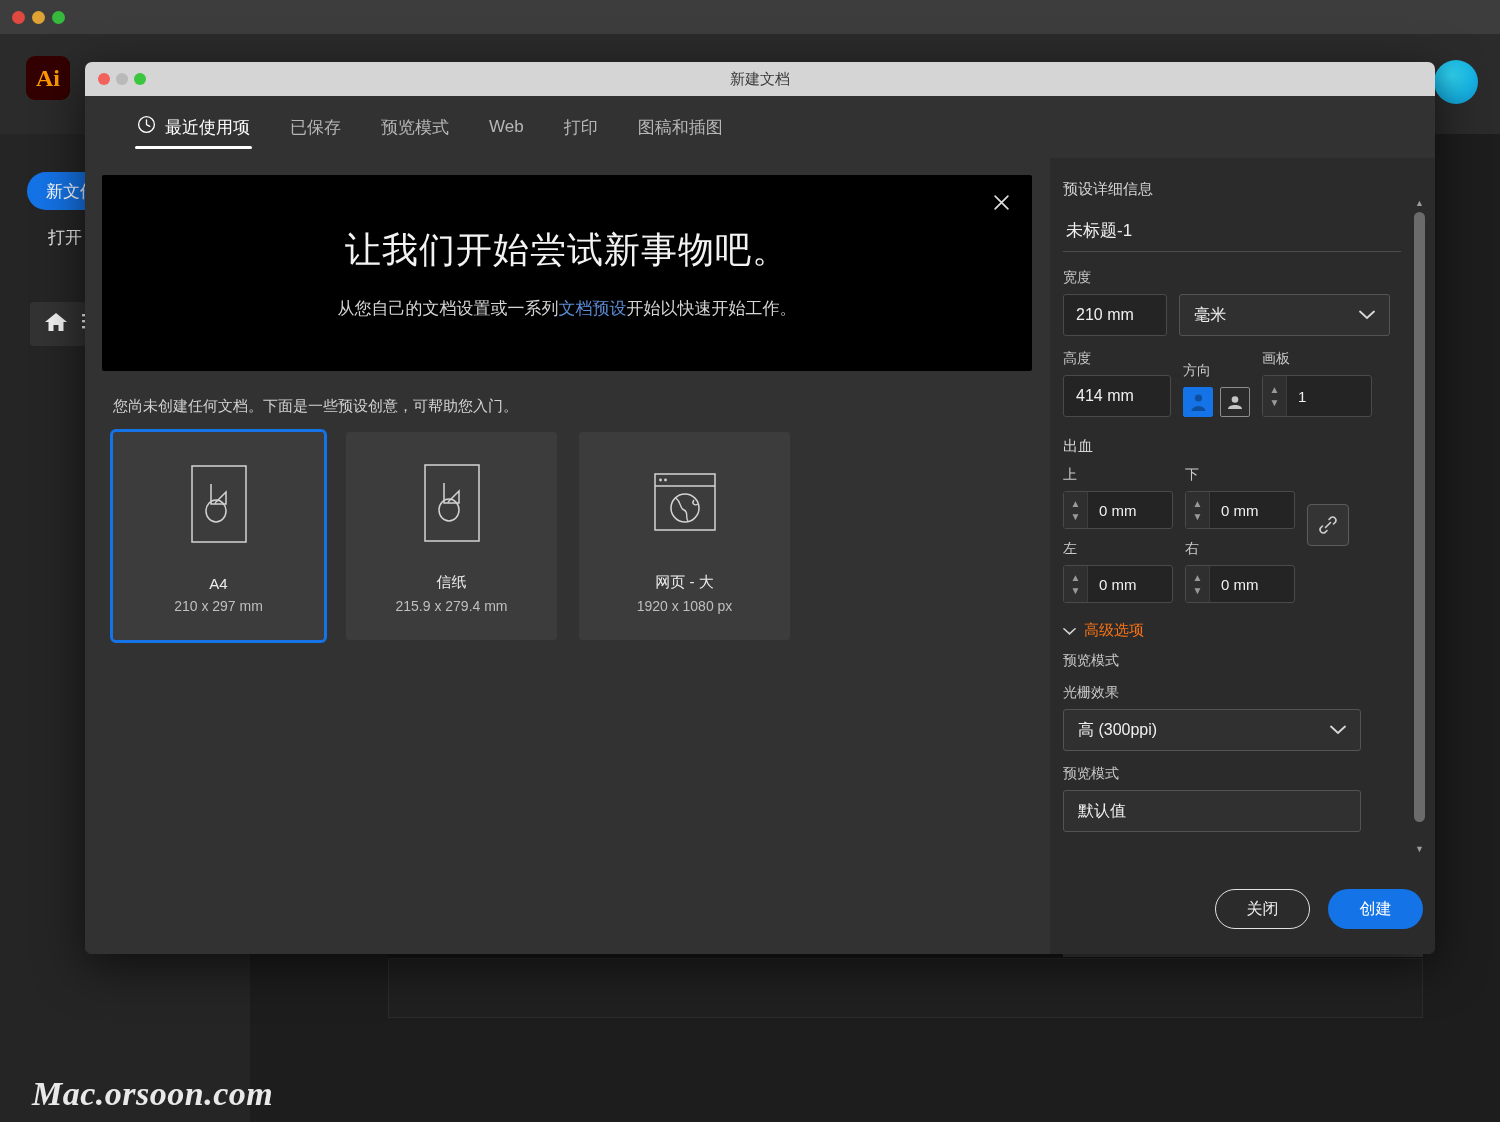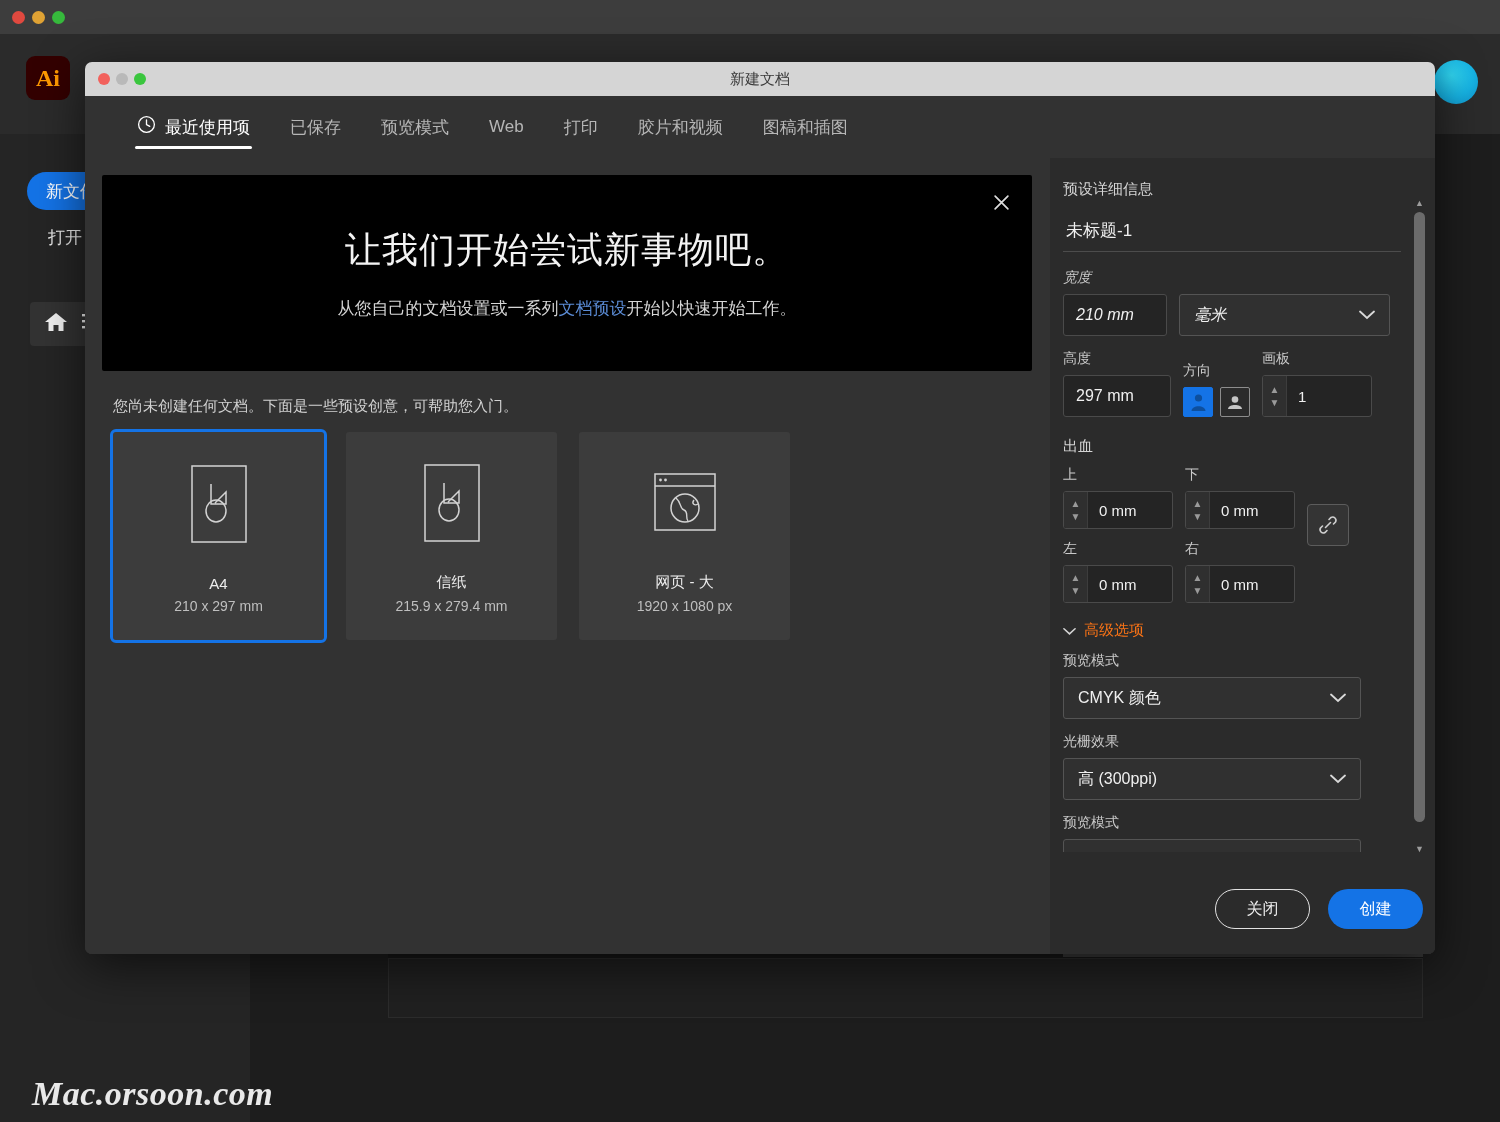--- a/index.html
+++ b/index.html
@@ -312,23 +312,20 @@
     <div class="tab">
         <span>预览模式</span>
       </div>
     <div class="tab">
         <span>Web</span>
       </div>
     <div class="tab">
         <span>打印</span>
       </div>
     <div class="tab">
-        <span>胶片和视频</span>
-      </div>
-    <div class="tab">
         <span>图稿和插图</span>
       </div>
   </div>
 
   <div id="dlg-body">
 
     <div id="left-pane">
 
       <div id="hero">
         <div id="hero-close">
@@ -390,39 +387,39 @@
     </div>
 
     <div id="right-pane">
 
       <div id="settings-scroll">
 
         <div class="sec-title">预设详细信息</div>
 
         <div id="preset-name-input">未标题-1</div>
 
-        <div style="margin-top:17px;font-style:italic;">
+        <div style="margin-top:17px;">
           <div class="fld-label">宽度</div>
           <div class="row" style="gap:12px;">
             <div class="txtbox" style="width:108px;height:42px;">210 mm</div>
             <div class="selbox" style="width:218px;height:42px;">
               <span>毫米</span>
               <span class="chev">
                 <svg width="16" height="10" viewBox="0 0 16 10">
                     <path d="M1 1.5 L8 8 L15 1.5" fill="none" stroke="#d9d9d9" stroke-width="1.8" stroke-linecap="round"></path>
                   </svg>
               </span>
             </div>
           </div>
         </div>
 
         <div class="row" style="margin-top:14px; gap:12px; align-items:flex-end;">
           <div>
             <div class="fld-label">高度</div>
-            <div class="txtbox" style="width:108px;height:42px;">297 mm</div>
+            <div class="txtbox" style="width:108px;height:42px;">414 mm</div>
           </div>
           <div>
             <div class="fld-label">方向</div>
             <div class="row" style="gap:7px;">
               <div class="orient-btn active">
                 <svg width="17" height="20" viewBox="0 0 17 20">
                   <circle cx="8.5" cy="6" r="3.6" fill="#0d4f9e"></circle>
                   <path d="M1.5 19 C1.5 12.5, 15.5 12.5, 15.5 19 Z" fill="#0d4f9e"></path>
                 </svg>
               </div>
@@ -508,28 +505,20 @@
           <span>
             <svg width="13" height="9" viewBox="0 0 14 9">
                 <path d="M1 1.5 L7 7 L13 1.5" fill="none" stroke="#d4d4d4" stroke-width="1.7" stroke-linecap="round"></path>
               </svg>
           </span>
           <span>高级选项</span>
         </div>
 
         <div style="margin-top:12px;">
           <div class="fld-label">预览模式</div>
-          <div class="selbox" style="width:298px;height:42px;">
-            <span>CMYK 颜色</span>
-            <span class="chev">
-              <svg width="16" height="10" viewBox="0 0 16 10">
-                  <path d="M1 1.5 L8 8 L15 1.5" fill="none" stroke="#d9d9d9" stroke-width="1.8" stroke-linecap="round"></path>
-                </svg>
-            </span>
-          </div>
         </div>
 
         <div style="margin-top:14px;">
           <div class="fld-label">光栅效果</div>
           <div class="selbox" style="width:298px;height:42px;">
             <span>高 (300ppi)</span>
             <span class="chev">
               <svg width="16" height="10" viewBox="0 0 16 10">
                   <path d="M1 1.5 L8 8 L15 1.5" fill="none" stroke="#d9d9d9" stroke-width="1.8" stroke-linecap="round"></path>
                 </svg>

